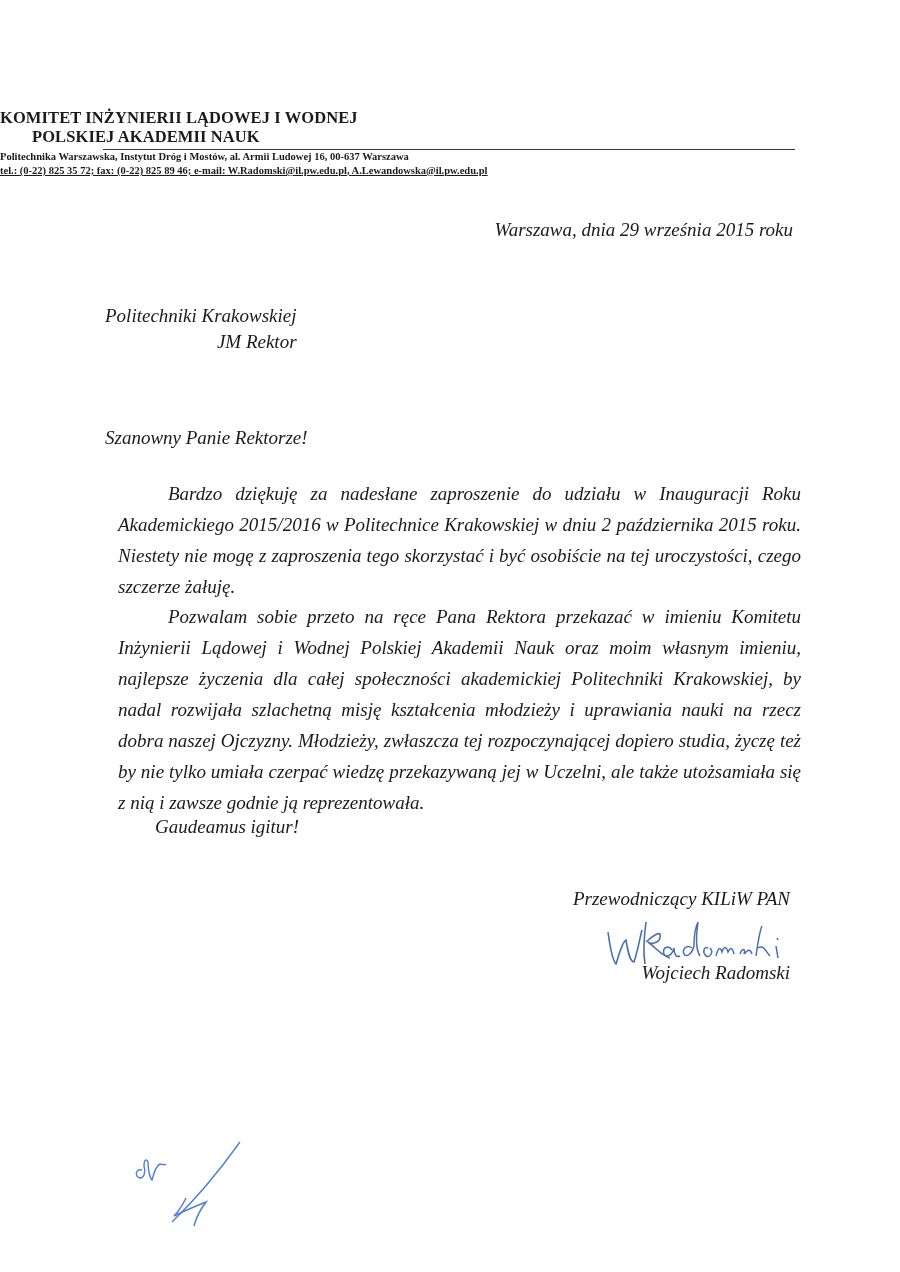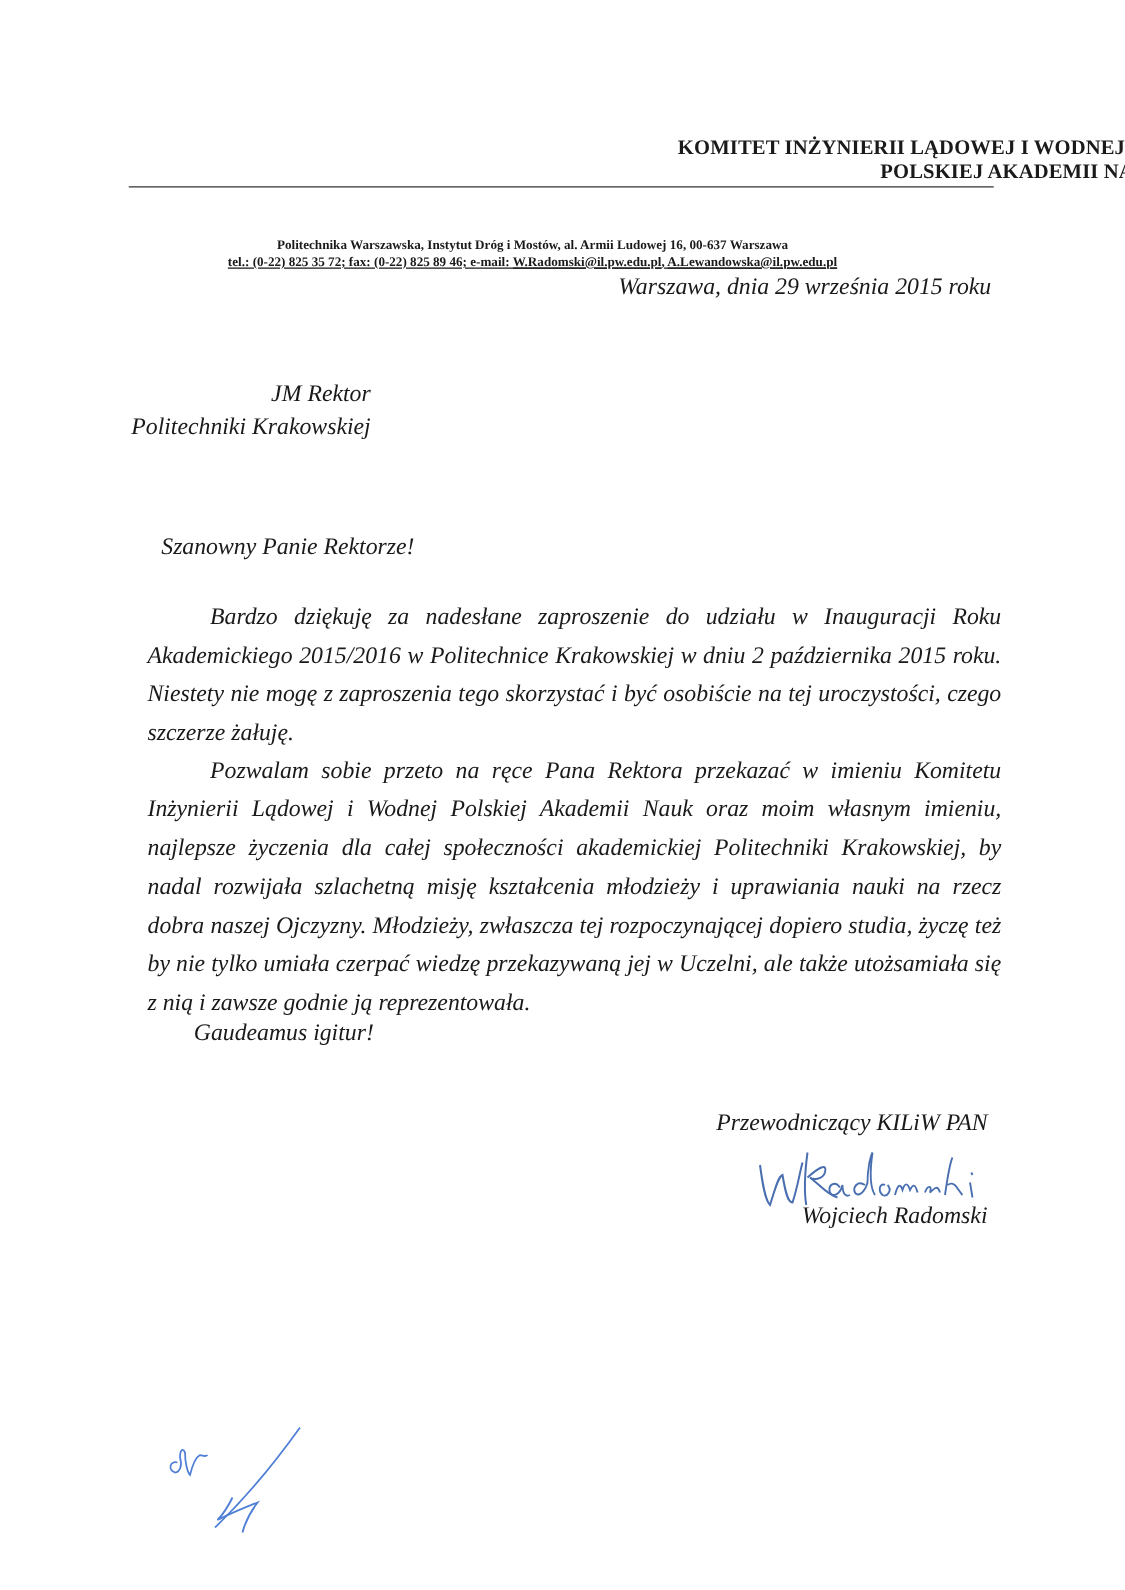--- a/index.html
+++ b/index.html
@@ -1,25 +1,25 @@
 <!DOCTYPE html>
 <html><head>
 <meta charset="utf-8">
 <style>
   html, body { margin:0; padding:0; background:#ffffff; }
   body { width:900px; height:1272px; position:relative; overflow:hidden; color:#1a1a1a; }
   .serif { font-family: "Liberation Serif", "DejaVu Serif", serif; }
-  .hdr1 { position:absolute; left:0; width:900px; text-align:right; font-weight:bold; font-size:16.5px; letter-spacing:0.1px; }
+  .hdr1 { position:absolute; left:0; width:900px; text-align:left; font-weight:bold; font-size:16.5px; letter-spacing:0.1px; }
   .hdr-line { position:absolute; left:103px; width:692px; top:149px; height:0; border-top:1.5px solid #333; }
-  .hdr-small { position:absolute; left:0; width:852px; text-align:center; font-weight:bold; font-size:10.5px;margin-top:40px; }
+  .hdr-small { position:absolute; left:0; width:852px; font-weight:bold; font-size:10.5px; }
   .hdr-small a { color:#1a1a1a; text-decoration:underline; }
   .it { font-style:italic; font-size:19px;text-align:right; }
   .date { position:absolute; right:107px; top:219px; }
   .addr { position:absolute; left:105px; top:303px; line-height:26px; }
-  .greet { position:absolute; left:105px; top:427px;margin-left:24px; }
+  .greet { position:absolute; left:105px; top:427px; }
   .para { position:absolute; left:118px; width:683px; line-height:31px; text-align:justify; text-indent:50px; }
   .p1 { top:478px; }
   .p2 { top:601px; }
   .closing { position:absolute; left:155px; top:816px; }
   .sigtitle { position:absolute; right:110px; top:888px; }
   .signame { position:absolute; right:110px; top:962px; }
   .sig { position:absolute; left:600px; top:912px; }
   .mark { position:absolute; left:130px; top:1140px; }
 </style>
 </head>
@@ -31,22 +31,22 @@
   <div class="hdr-line"></div>
   <div class="hdr-small" style="top:151px;">Politechnika Warszawska, Instytut Dróg i Mostów, al. Armii Ludowej 16, 00-637 Warszawa</div>
   <div class="hdr-small" style="top:165px;text-decoration:underline;">
     <span>tel.: (0-22) 825 35 72; fax: (0-22) 825 89 46; e-mail: </span><a>W.Radomski@il.pw.edu.pl</a><span>, </span><a>A.Lewandowska@il.pw.edu.pl</a>
   </div>
 </div>
 
 <div class="it date">Warszawa, dnia 29 września 2015 roku</div>
 
 <div class="it addr">
+  <div>Politechniki Krakowskiej</div>
   <div>JM Rektor</div>
-  <div>Politechniki Krakowskiej</div>
 </div>
 
 <div class="it greet">Szanowny Panie Rektorze!</div>
 
 <div class="it para p1">Bardzo dziękuję za nadesłane zaproszenie do udziału w Inauguracji Roku Akademickiego 2015/2016 w Politechnice Krakowskiej w dniu 2 października 2015 roku. Niestety nie mogę z zaproszenia tego skorzystać i być osobiście na tej uroczystości, czego szczerze żałuję.</div>
 <div class="it para p2">Pozwalam sobie przeto na ręce Pana Rektora przekazać w imieniu Komitetu Inżynierii Lądowej i Wodnej Polskiej Akademii Nauk oraz moim własnym imieniu, najlepsze życzenia dla całej społeczności akademickiej Politechniki Krakowskiej, by nadal rozwijała szlachetną misję kształcenia młodzieży i uprawiania nauki na rzecz dobra naszej Ojczyzny. Młodzieży, zwłaszcza tej rozpoczynającej dopiero studia, życzę też by nie tylko umiała czerpać wiedzę przekazywaną jej w  Uczelni, ale także utożsamiała się z nią i zawsze godnie ją reprezentowała.</div>
 
 <div class="it closing">Gaudeamus igitur!</div>
 
 <div class="it sigtitle">Przewodniczący KILiW PAN</div>

